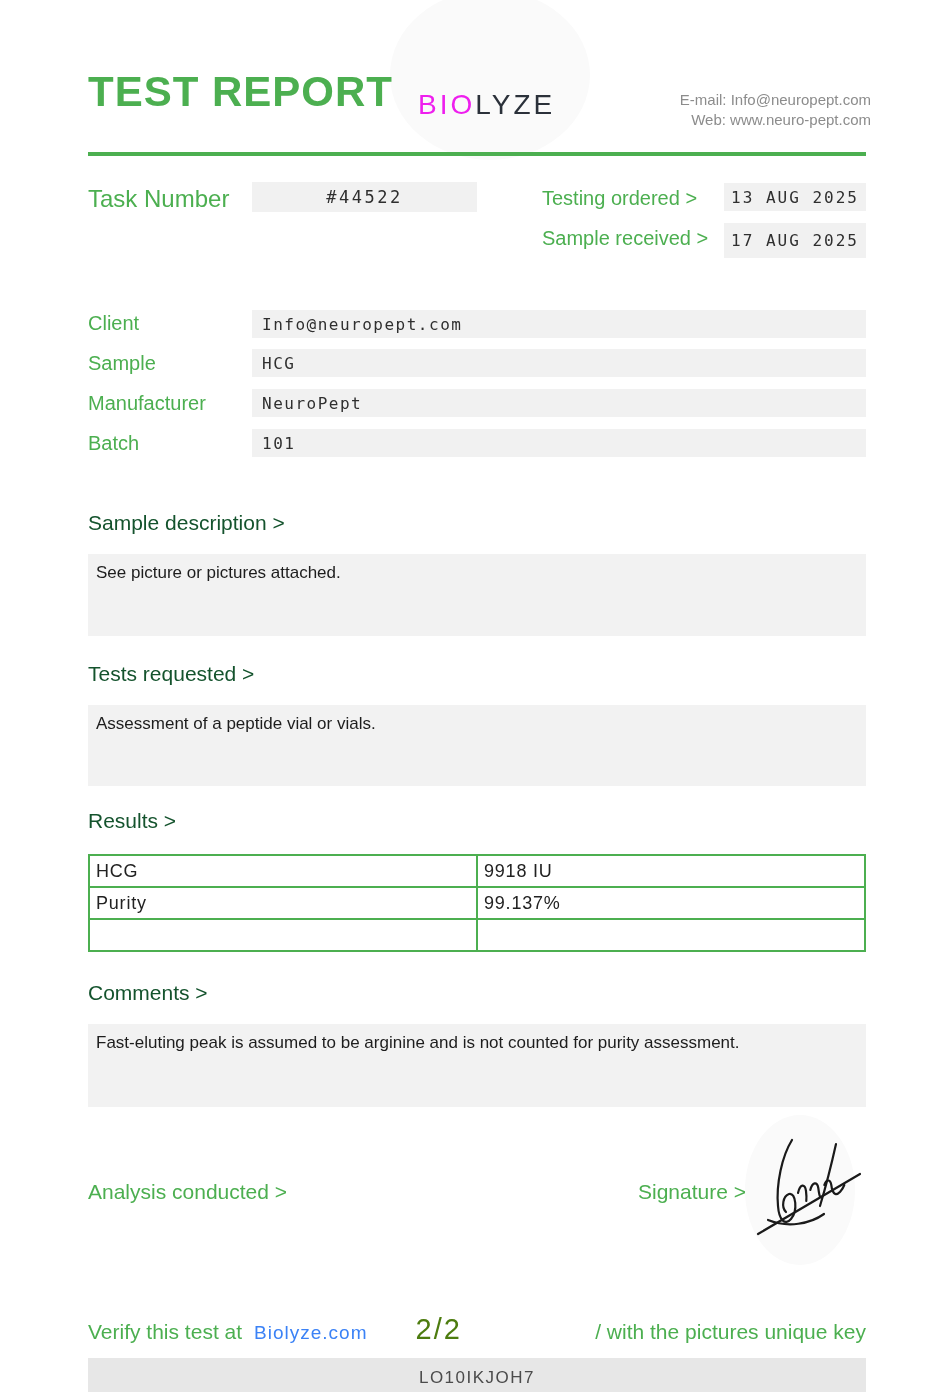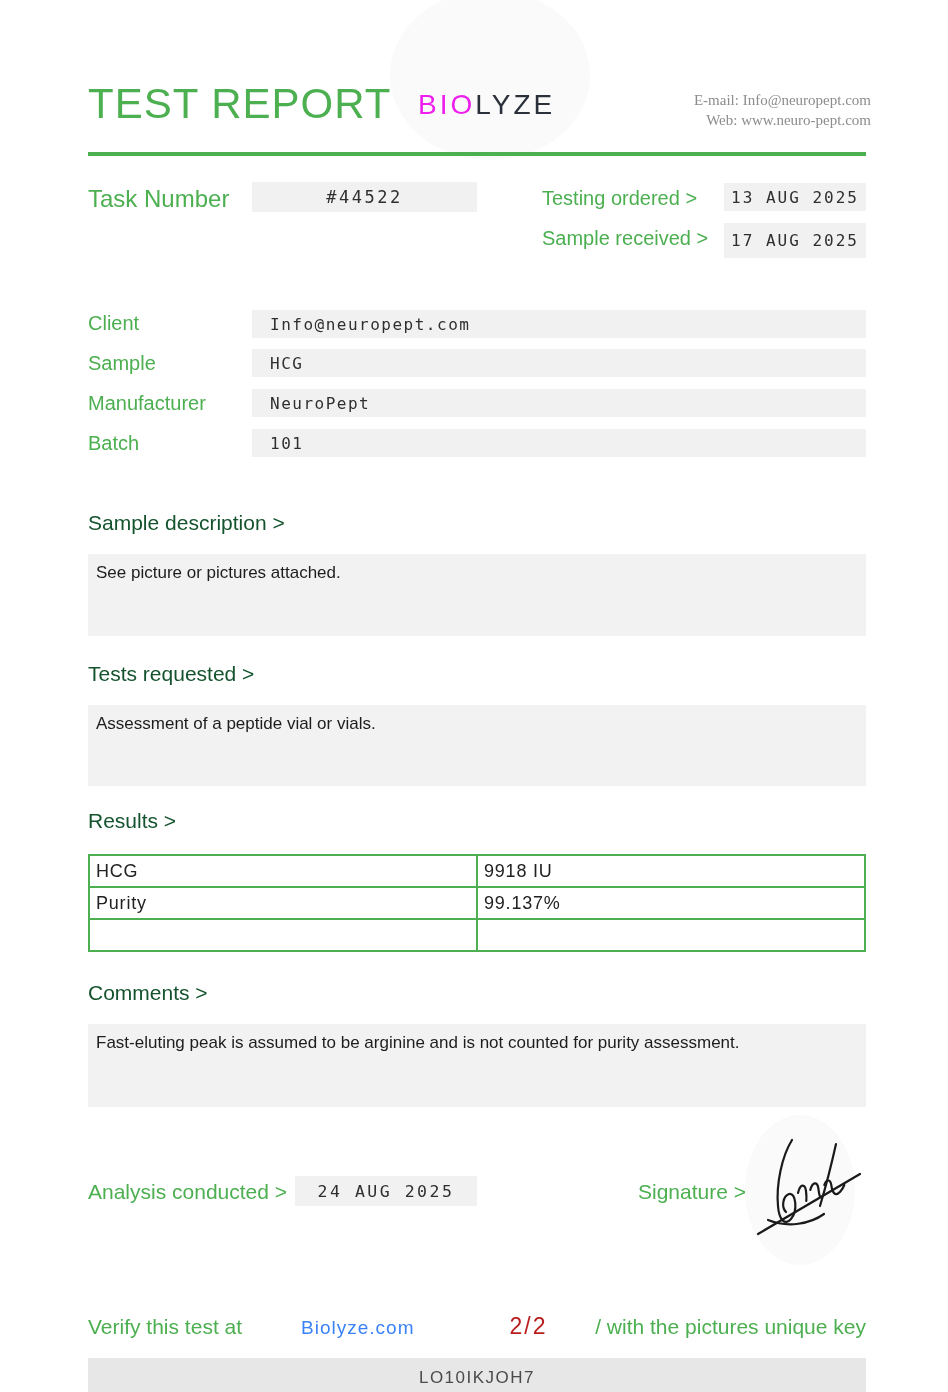--- a/index.html
+++ b/index.html
@@ -14,33 +14,33 @@
   }
   .blob {
     position: absolute;
     background: #fafafa;
     border-radius: 50%;
   }
   .blob-top { left: 390px; top: -10px; width: 200px; height: 170px; }
   .blob-sig { left: 745px; top: 1115px; width: 110px; height: 150px; }
 
   .title {
-    position: absolute; left: 88px; top: 80px;
-    font-size: 42px; font-weight: normal; letter-spacing: 1px;
+    position: absolute; left: 88px; top: 68px;
+    font-size: 42px; font-weight: bold; letter-spacing: 1px;
     color: #4caf50;
   }
   .logo {
     position: absolute; left: 418px; top: 89px;
     font-size: 28px; letter-spacing: 3px; font-weight: normal;
   }
   .logo .p1 { color: #ee1fee; }
   .logo .p2 { color: #2b313a; }
   .contact {
     position: absolute; right: 77px; top: 90px;
-    text-align: right; font-size: 15px; line-height: 20px; color: #8c8c8c; font-family: Liberation Serif, serif;
+    text-align: right; font-size: 15px; line-height: 20px; color: #8c8c8c;
   }
   .rule {
     position: absolute; left: 88px; top: 152px;
     width: 778px; height: 4px; background: #4caf50;
   }
 
   .field-box {
     background: #f1f1f1;
     color: #2f2f2f;
     font-family: "DejaVu Sans Mono", monospace;
@@ -53,21 +53,21 @@
 
   .date-label-1 { position: absolute; left: 542px; top: 187px; font-size: 20px; color: #4caf50; }
   .date-value-1 { position: absolute; left: 724px; top: 183px; width: 142px; height: 28px;
                   font-size: 16px; letter-spacing: 2px; justify-content: center; }
   .date-label-2 { position: absolute; left: 542px; top: 227px; font-size: 20px; color: #4caf50; }
   .date-value-2 { position: absolute; left: 724px; top: 223px; width: 142px; height: 35px;
                   font-size: 16px; letter-spacing: 2px; justify-content: center; }
 
   .info-label { position: absolute; left: 88px; font-size: 20px; color: #4caf50; }
   .info-value { position: absolute; left: 252px; width: 614px; height: 28px;
-                font-size: 16px; letter-spacing: 1.5px; padding-left: 18px; }
+                font-size: 16px; letter-spacing: 1.5px; padding-left: 10px; }
 
   .sec-heading { position: absolute; left: 88px; font-size: 21px; color: #14532d; }
   .sec-box {
     position: absolute; left: 88px; width: 778px;
     background: #f2f2f2; color: #1d1d1d;
     font-size: 17px; padding: 9px 8px;
   }
 
   table.results {
     position: absolute; left: 88px; top: 854px; width: 778px;
@@ -81,25 +81,25 @@
   }
 
   .analysis-label { position: absolute; left: 88px; top: 1180px; font-size: 21px; color: #4caf50; }
   .analysis-value { position: absolute; left: 295px; top: 1176px; width: 182px; height: 30px;
                     font-size: 16.5px; letter-spacing: 2.5px; justify-content: center; }
   .sig-label { position: absolute; left: 638px; top: 1180px; font-size: 21px; color: #4caf50; }
   .sig-art { position: absolute; left: 748px; top: 1130px; }
 
   .verify-row {
     position: absolute; left: 88px; top: 1313px; width: 778px;
-    display: flex; align-items: baseline; gap: 47px;
+    display: flex; align-items: baseline;
   }
   .verify-prefix { font-size: 21px; color: #4caf50; }
   .verify-site { font-size: 19px; color: #3b82f6; letter-spacing: 1px; margin-left: 12px; }
-  .verify-page { font-size: 23px; color: #b91c1c; letter-spacing: 2px; margin-left: 48px; }
+  .verify-page { font-size: 29px; color: #4d7c0f; letter-spacing: 2px; margin-left: 48px; }
   .verify-suffix { font-size: 21px; color: #4caf50; margin-left: auto; }
 
   .key-bar {
     position: absolute; left: 88px; top: 1358px; width: 778px; height: 40px;
     background: #e7e7e7;
     display: flex; align-items: center; justify-content: center;
     font-size: 17px; letter-spacing: 1.5px; color: #4b4b4b;
   }
 </style>
 </head>
@@ -161,21 +161,20 @@
       <td></td>
       <td></td>
     </tr>
   </tbody>
     </table>
 
   <div class="sec-heading" style="top:981px">Comments &gt;</div>
   <div class="sec-box" style="top:1024px; height:83px">Fast-eluting peak is assumed to be arginine and is not counted for purity assessment.</div>
 
   <div class="analysis-label">Analysis conducted &gt;</div>
-  <div class="analysis-value field-box">24 AUG 2025</div>
 
   <div class="sig-label">Signature &gt;</div>
   <div class="sig-art">
     <svg width="118" height="110" viewBox="0 0 118 110" fill="none">
       <path d="M44,10 C34,26 28,54 30,76 C31,90 37,96 43,89 C50,81 48,62 41,64 C35,66 33,77 38,82" stroke="#1a1a1a" stroke-width="2.2" stroke-linecap="round" fill="none"></path>
       <path d="M50,63 c2,-9 7,-10 8,-2 c0.5,4 0.5,8 0.3,10 m4,-11 c2,-8 7,-9 8,-2 c0.5,4 1,8 2,9 m4,-12 c2,-6 6,-6 7,0 c0.6,5 2,8 4,9 c3,1 7,-4 9,-9" stroke="#1a1a1a" stroke-width="2.2" stroke-linecap="round" fill="none"></path>
       <path d="M88,14 C84,32 78,56 72,76" stroke="#1a1a1a" stroke-width="2.2" stroke-linecap="round" fill="none"></path>
       <path d="M10,104 L112,44" stroke="#1a1a1a" stroke-width="2.2" stroke-linecap="round" fill="none"></path>
       <path d="M20,90 C40,98 62,94 76,84" stroke="#1a1a1a" stroke-width="2.2" stroke-linecap="round" fill="none"></path>
     </svg>

